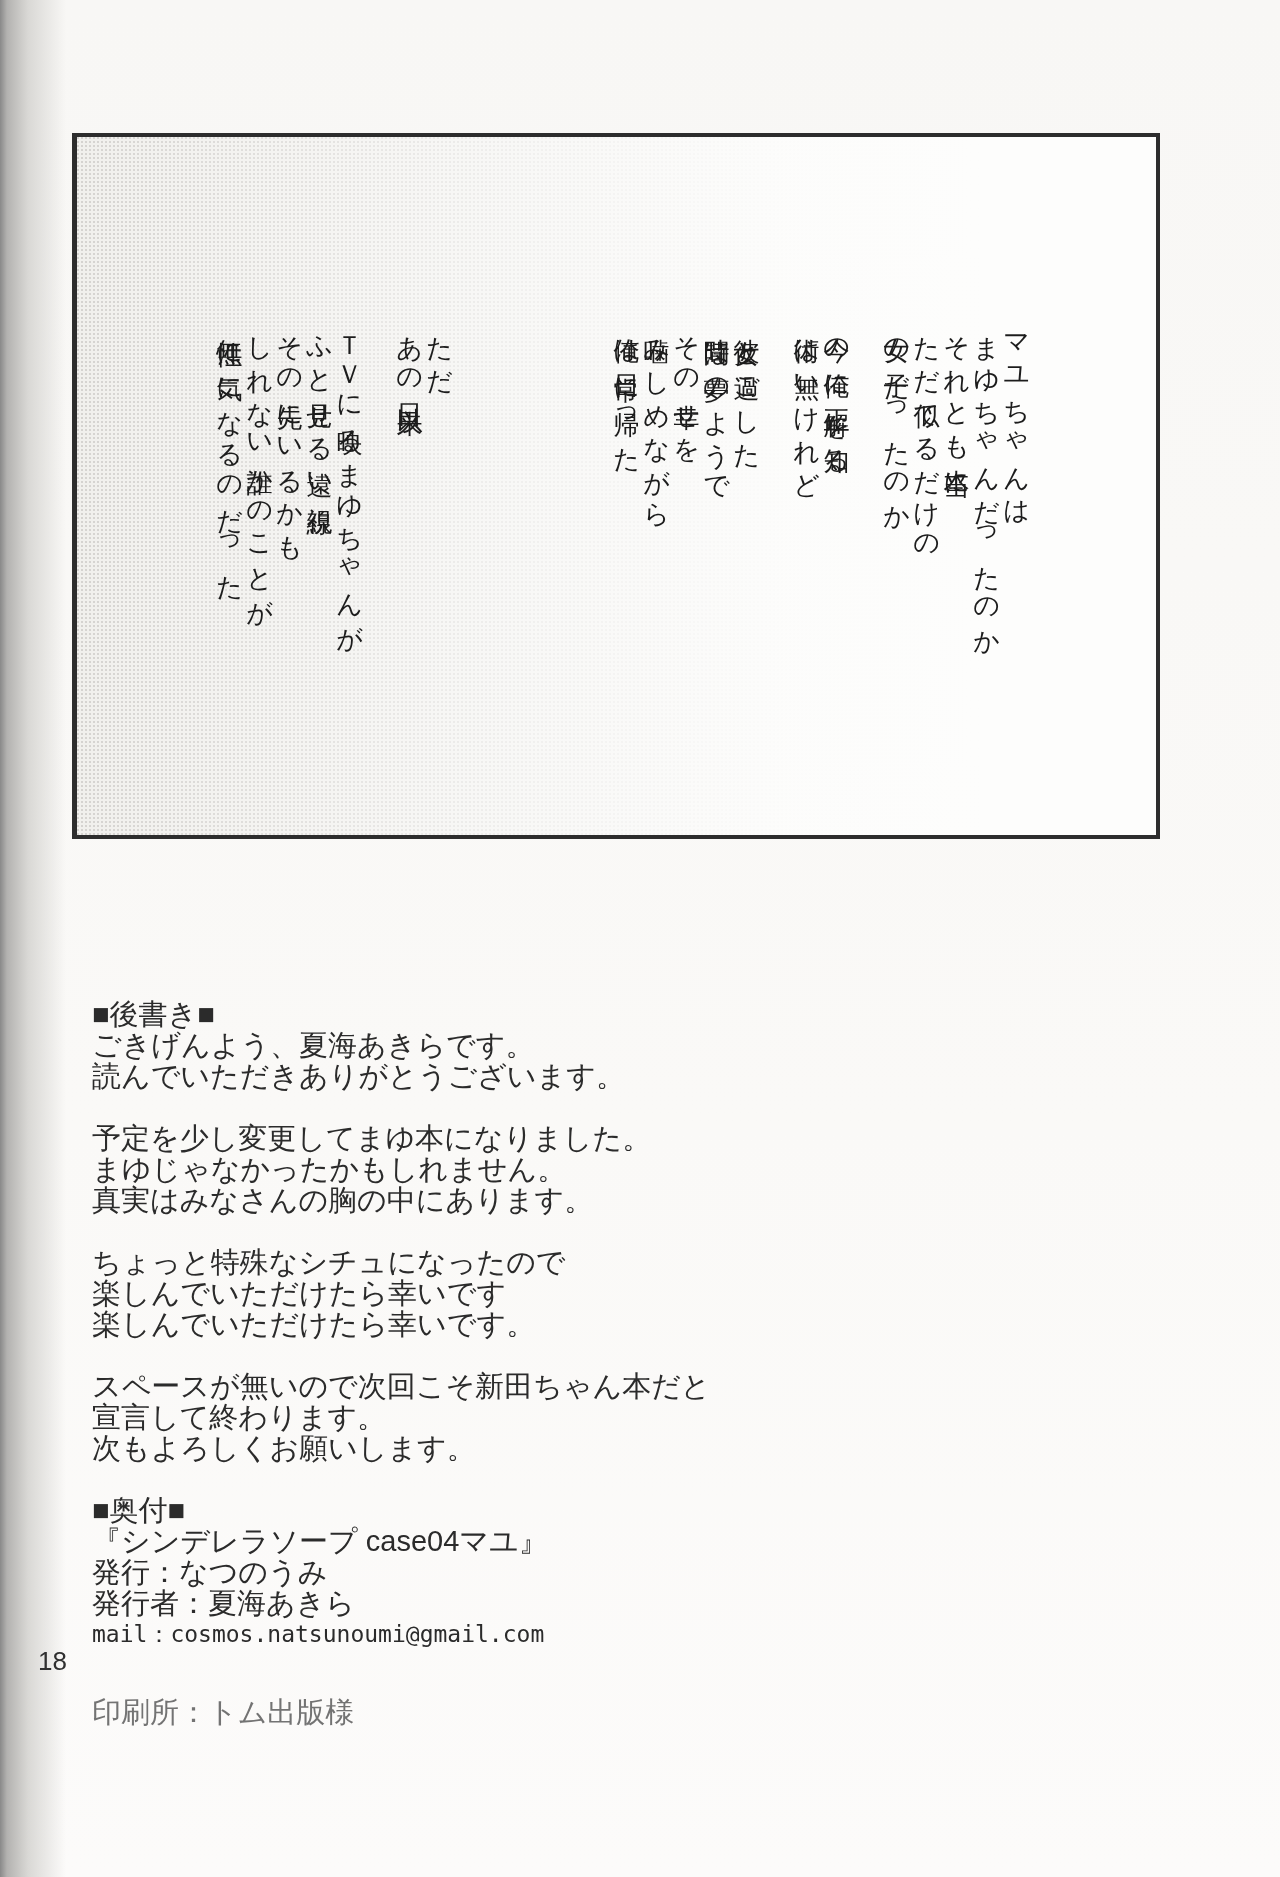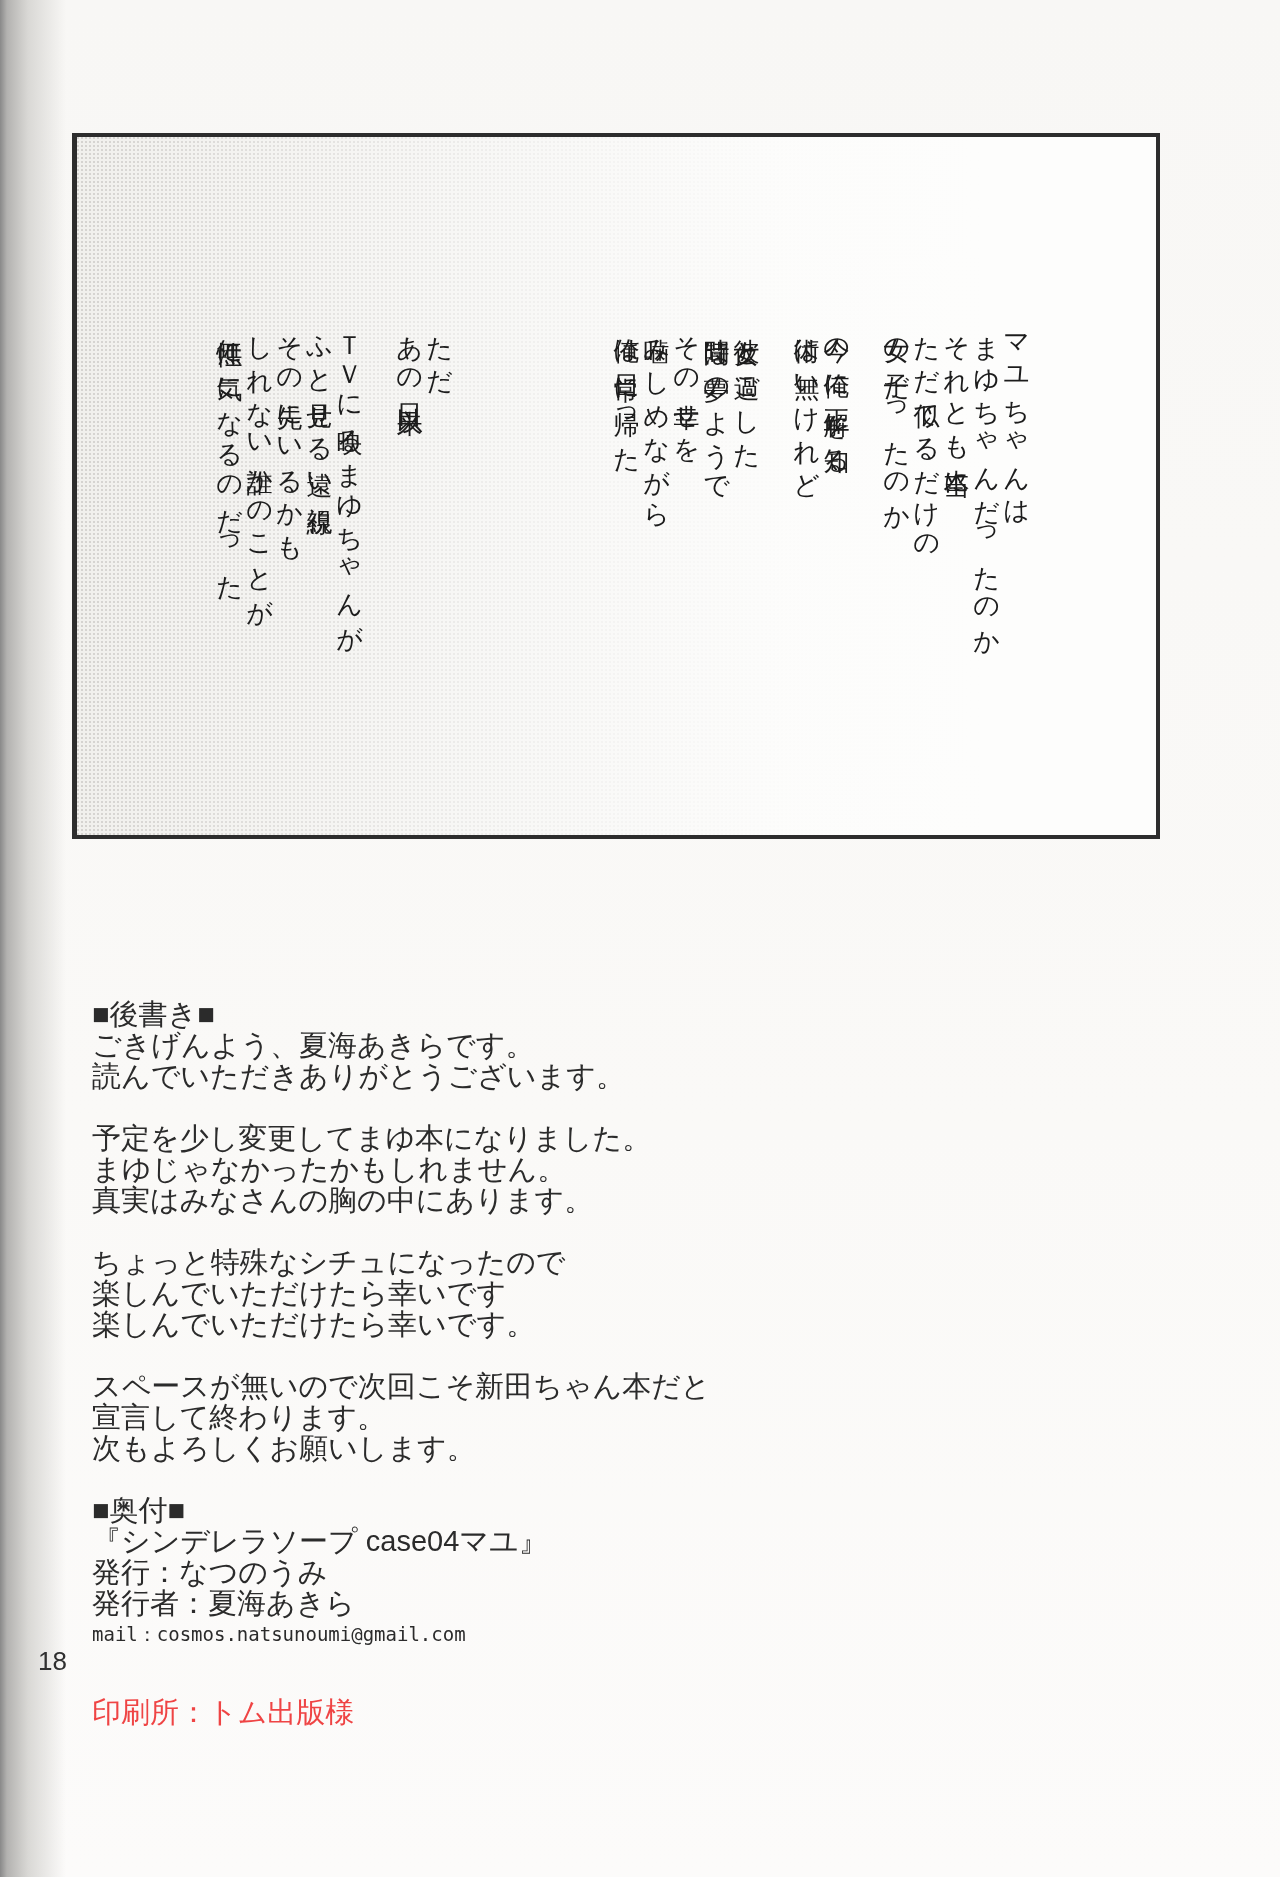--- a/index.html
+++ b/index.html
@@ -39,25 +39,25 @@
   .stanza.big-gap{margin-left:157px;}
   .stanza.last{margin-left:0;}
   
   .afterword{
     position:absolute;left:92px;top:983px;
     font-size:29px;line-height:31px;color:#2b2b2b;margin-top:16px;
   }
   .afterword .row{height:31px;white-space:pre;}
   .afterword .row.mono{
     font-family:"DejaVu Sans Mono","Liberation Mono",monospace;
-    font-size:19px;
+    font-size:23px;
   }
   .printer-line{
     position:absolute;left:92px;top:1697px;
-    font-size:29px;line-height:31px;color:#ef4444;white-space:pre;
+    font-size:29px;line-height:31px;color:#737373;white-space:pre;
   }
   .page-number{
     position:absolute;left:38px;top:1646px;
     font-size:26px;color:#303030;
   }
 </style>
 </head>
 <body>
 
 <div class="scan-shadow"></div>

